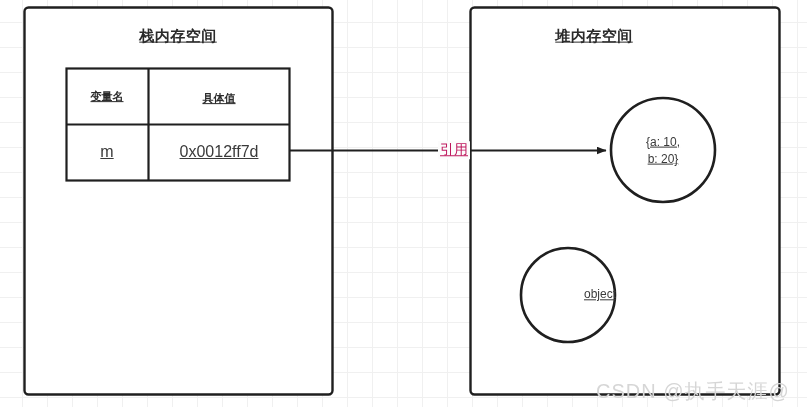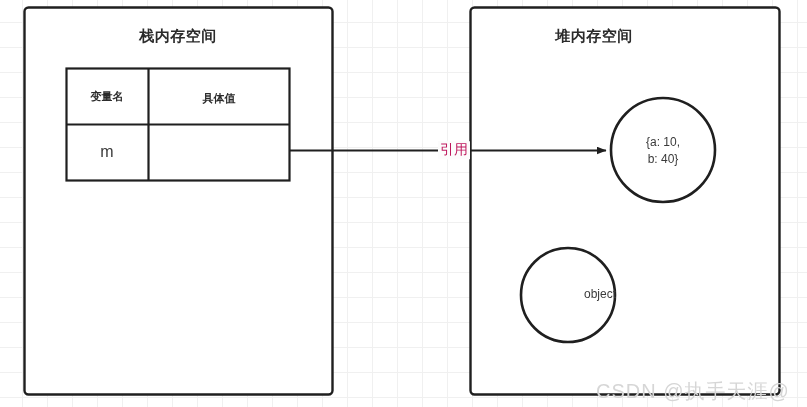--- a/index.html
+++ b/index.html
@@ -28,20 +28,21 @@
     width: 807px;
     height: 407px;
   }
   .label {
     position: absolute;
     color: #2b2b2b;
     white-space: nowrap;
     text-align: center;
     line-height: 1.25;
     font-family: "Liberation Sans", "DejaVu Sans", sans-serif;
+    text-decoration: underline;
   }
   .box-title {
     font-size: 15px;
     font-weight: bold;
     letter-spacing: 0.5px;
   }
   .cell-head {
     font-size: 11px;
     font-weight: bold;
   }
@@ -103,25 +104,26 @@
   </svg>
 
   <div class="label box-title centerer" style="left:178px; top:36px;">栈内存空间</div>
 
   <div class="label box-title centerer" style="left:594px; top:36px;">堆内存空间</div>
 
   <div class="label cell-head centerer" style="left:107px; top:97px;">变量名</div>
   <div class="label cell-head centerer" style="left:219px; top:99px;">具体值</div>
 
   <div class="label cell-body centerer" style="left:107px; top:152px;">m</div>
+  <div class="label cell-body centerer" style="left:219px; top:152px;">0x0012ff7d</div>
 
   <div class="label edge-label centerer" style="left:454px; top:150px;">引用</div>
 
   <div class="label circle-label centerer" style="left:663px; top:151px;">
     <div>{a: 10,</div>
-    <div>b: 40}</div>
+    <div>b: 20}</div>
   </div>
 
   <div class="label circle-label centerer" style="left:600px; top:295px;">object</div>
 
   <div class="watermark" style="left:596px; top:362px;">CSDN @执手天涯@</div>
 
 </div>
 
 </body></html>

